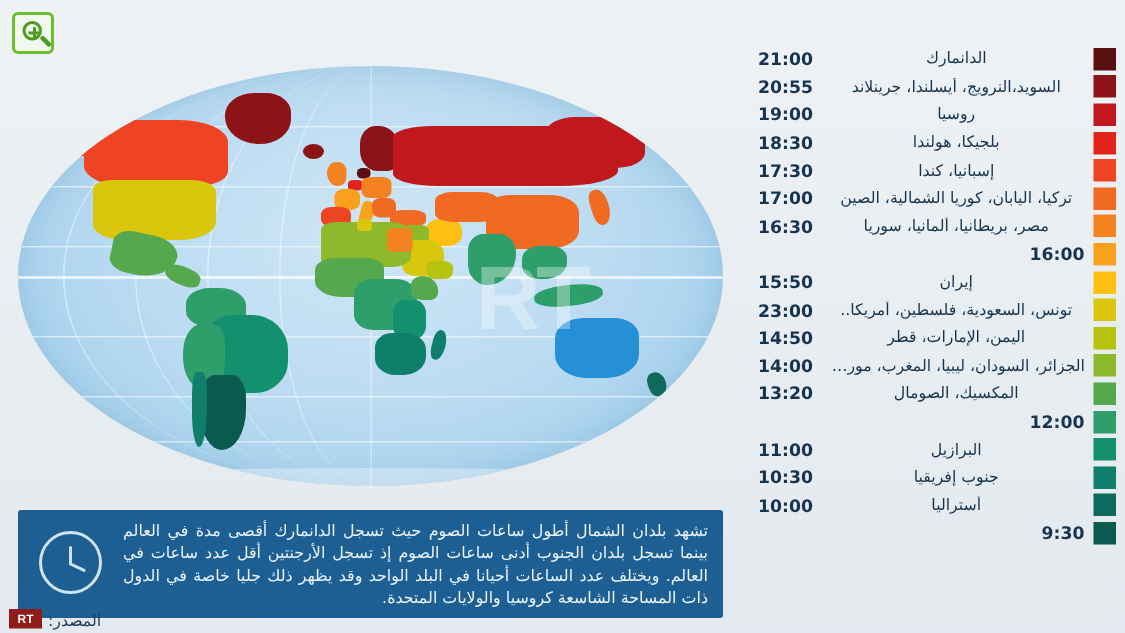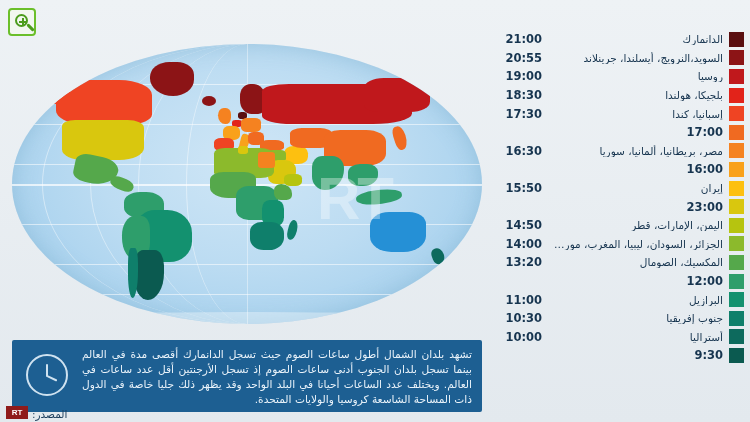--- a/index.html
+++ b/index.html
@@ -158,21 +158,21 @@
     text-align: right;
     font-size: 11.5px;
     font-weight: bold;
     color: #16344f;
     direction: ltr;
     flex: 0 0 auto;
     order: 3;
   }
   .legend-label {
     flex: 1 1 auto;
-    text-align: right;
+    text-align: center;
     font-size: 10.5px;
     color: #16344f;
     white-space: nowrap;
     overflow: hidden;
     text-overflow: ellipsis;
     order: 2;
     padding-left: 4px;
   }
   .legend-swatch {
     width: 15px;
@@ -355,38 +355,40 @@
       <span class="legend-label">بلجيكا، هولندا</span>
       <span class="legend-time">18:30</span>
     </div>
     <div class="legend-row">
       <span class="legend-swatch" style="background:#ef4423"></span>
       <span class="legend-label">إسبانيا، كندا</span>
       <span class="legend-time">17:30</span>
     </div>
     <div class="legend-row">
       <span class="legend-swatch" style="background:#f06a21"></span>
+      <span class="legend-label">تركيا، اليابان، كوريا الشمالية، الصين</span>
       <span class="legend-time">17:00</span>
     </div>
     <div class="legend-row">
       <span class="legend-swatch" style="background:#f58220"></span>
       <span class="legend-label">مصر، بريطانيا، ألمانيا، سوريا</span>
       <span class="legend-time">16:30</span>
     </div>
     <div class="legend-row">
       <span class="legend-swatch" style="background:#f9a11b"></span>
       <span class="legend-time">16:00</span>
     </div>
     <div class="legend-row">
       <span class="legend-swatch" style="background:#fdc010"></span>
       <span class="legend-label">إيران</span>
       <span class="legend-time">15:50</span>
     </div>
     <div class="legend-row">
       <span class="legend-swatch" style="background:#d9c70e"></span>
+      <span class="legend-label">تونس، السعودية، فلسطين، أمريكا..</span>
       <span class="legend-time">23:00</span>
     </div>
     <div class="legend-row">
       <span class="legend-swatch" style="background:#b6c40f"></span>
       <span class="legend-label">اليمن، الإمارات، قطر</span>
       <span class="legend-time">14:50</span>
     </div>
     <div class="legend-row">
       <span class="legend-swatch" style="background:#8cba2c"></span>
       <span class="legend-label">الجزائر، السودان، ليبيا، المغرب، موريتانيا، العراق..</span>

